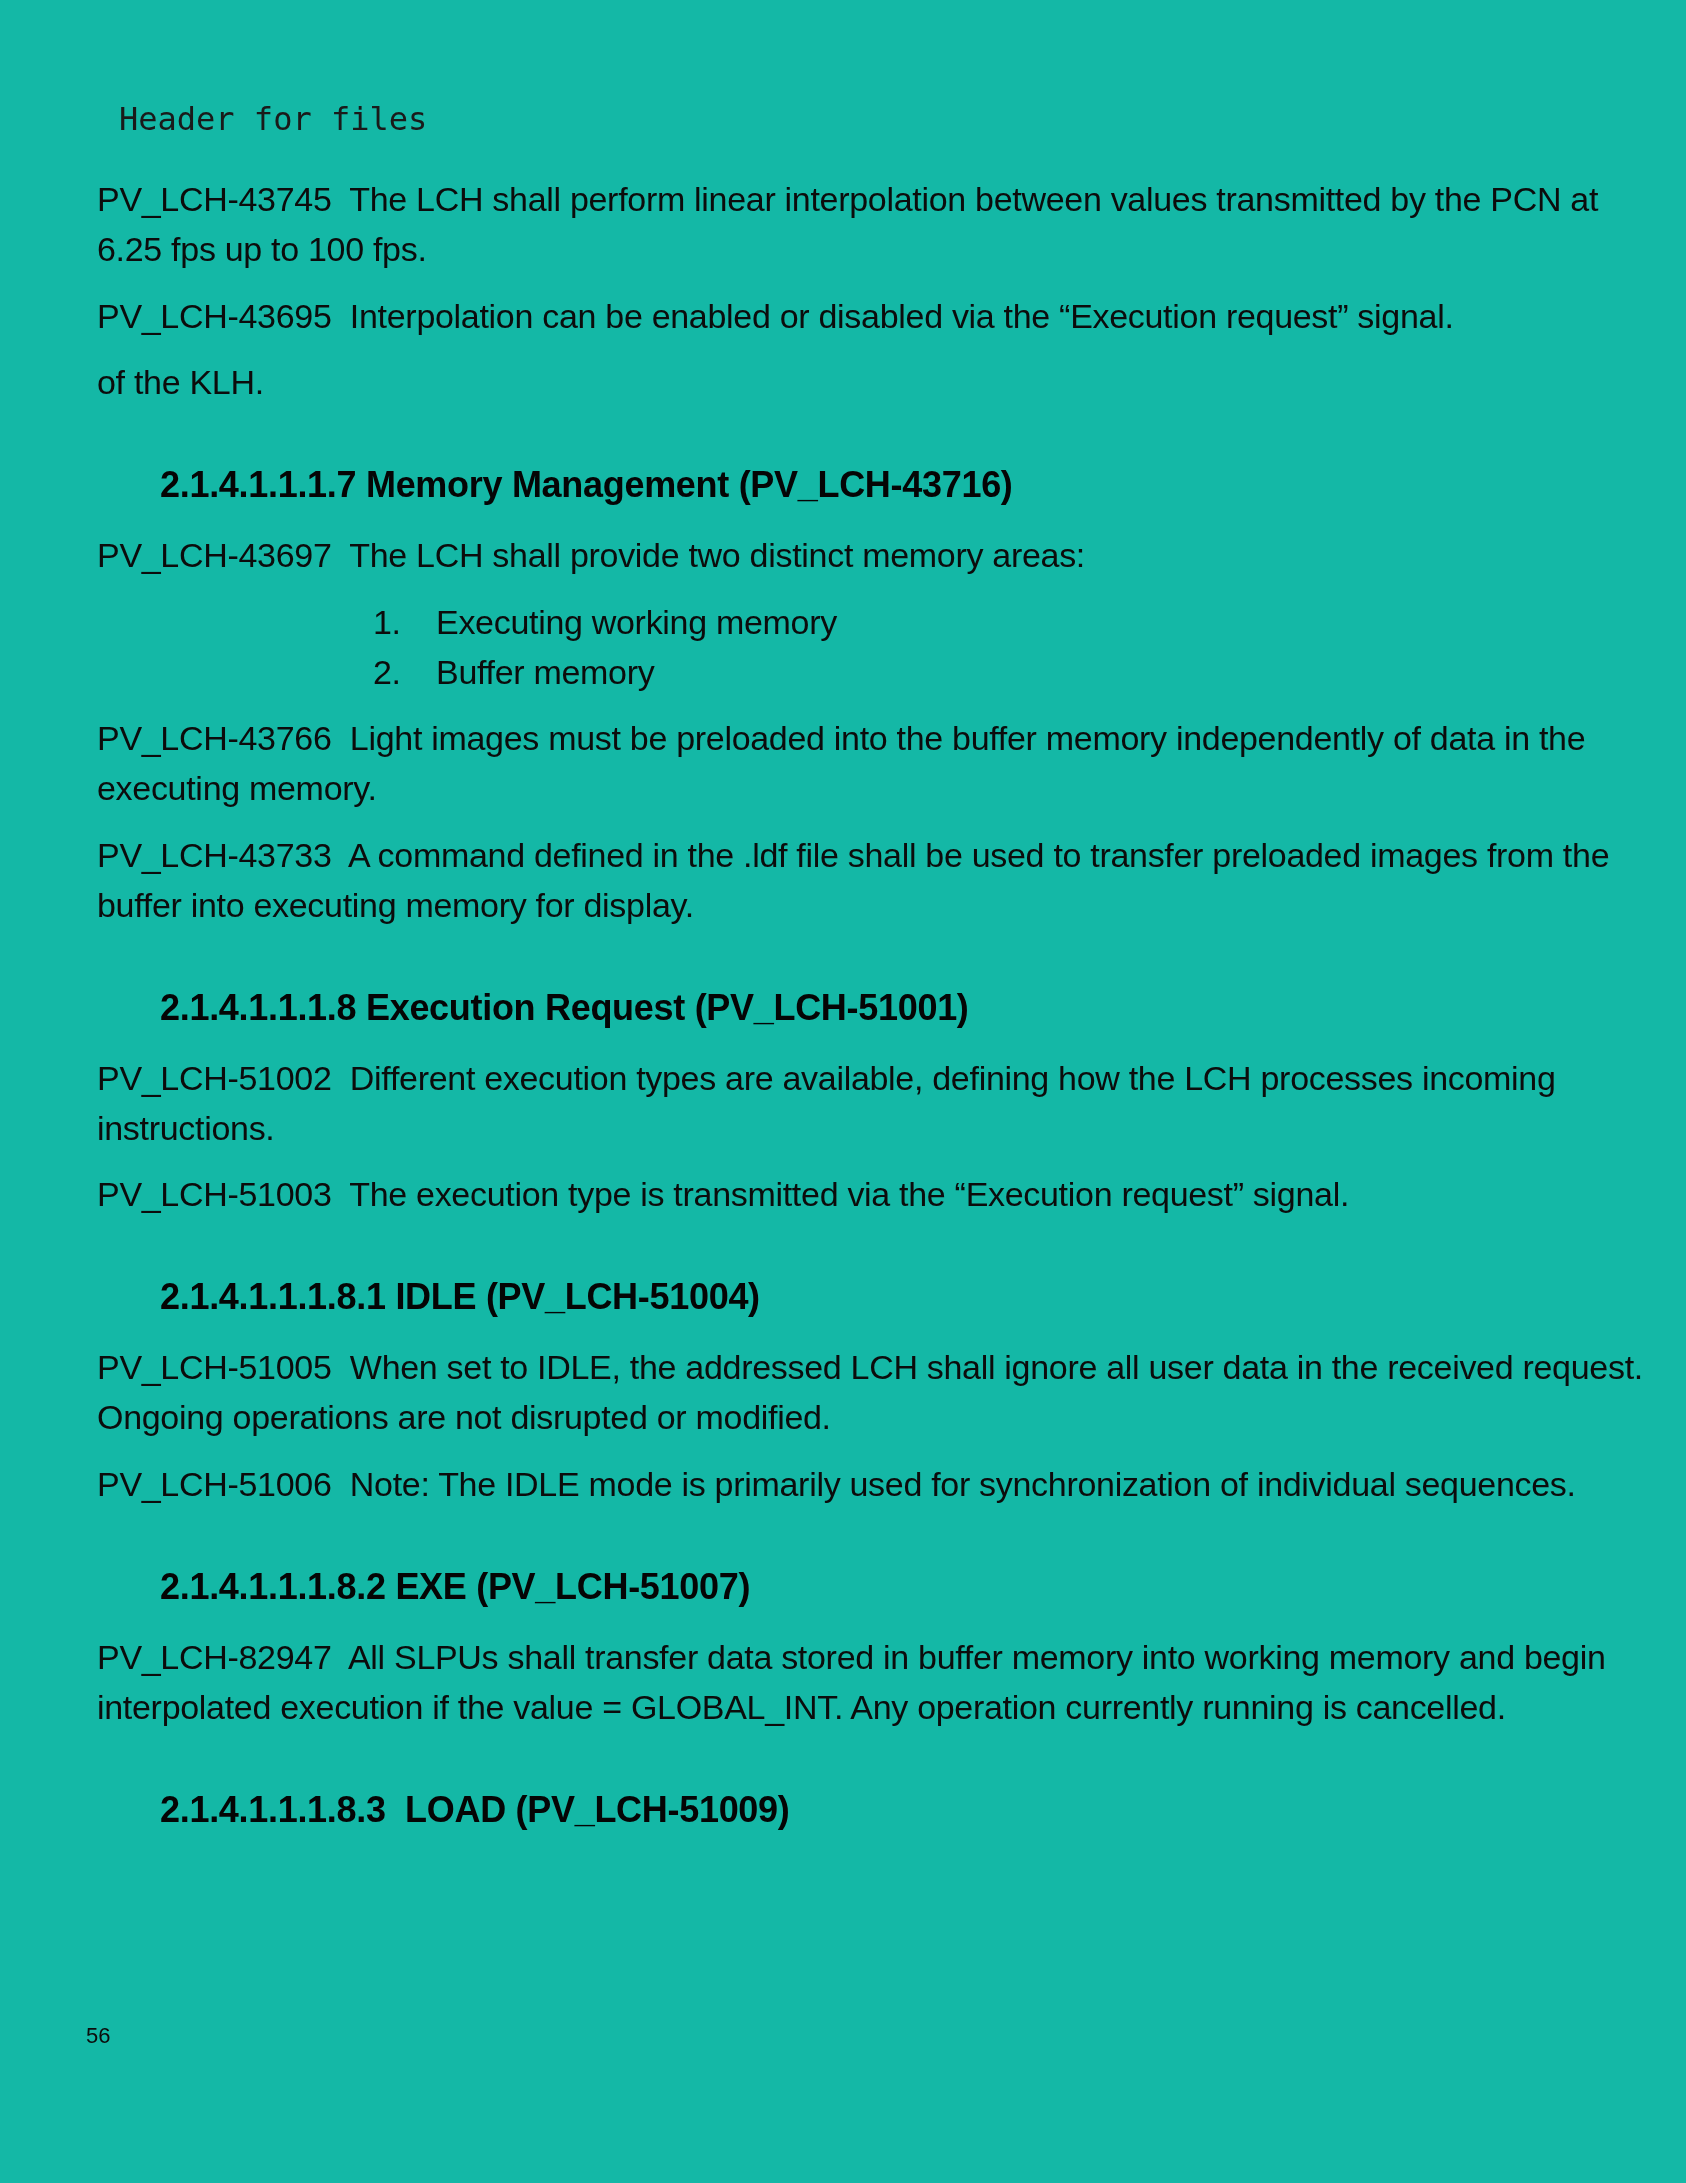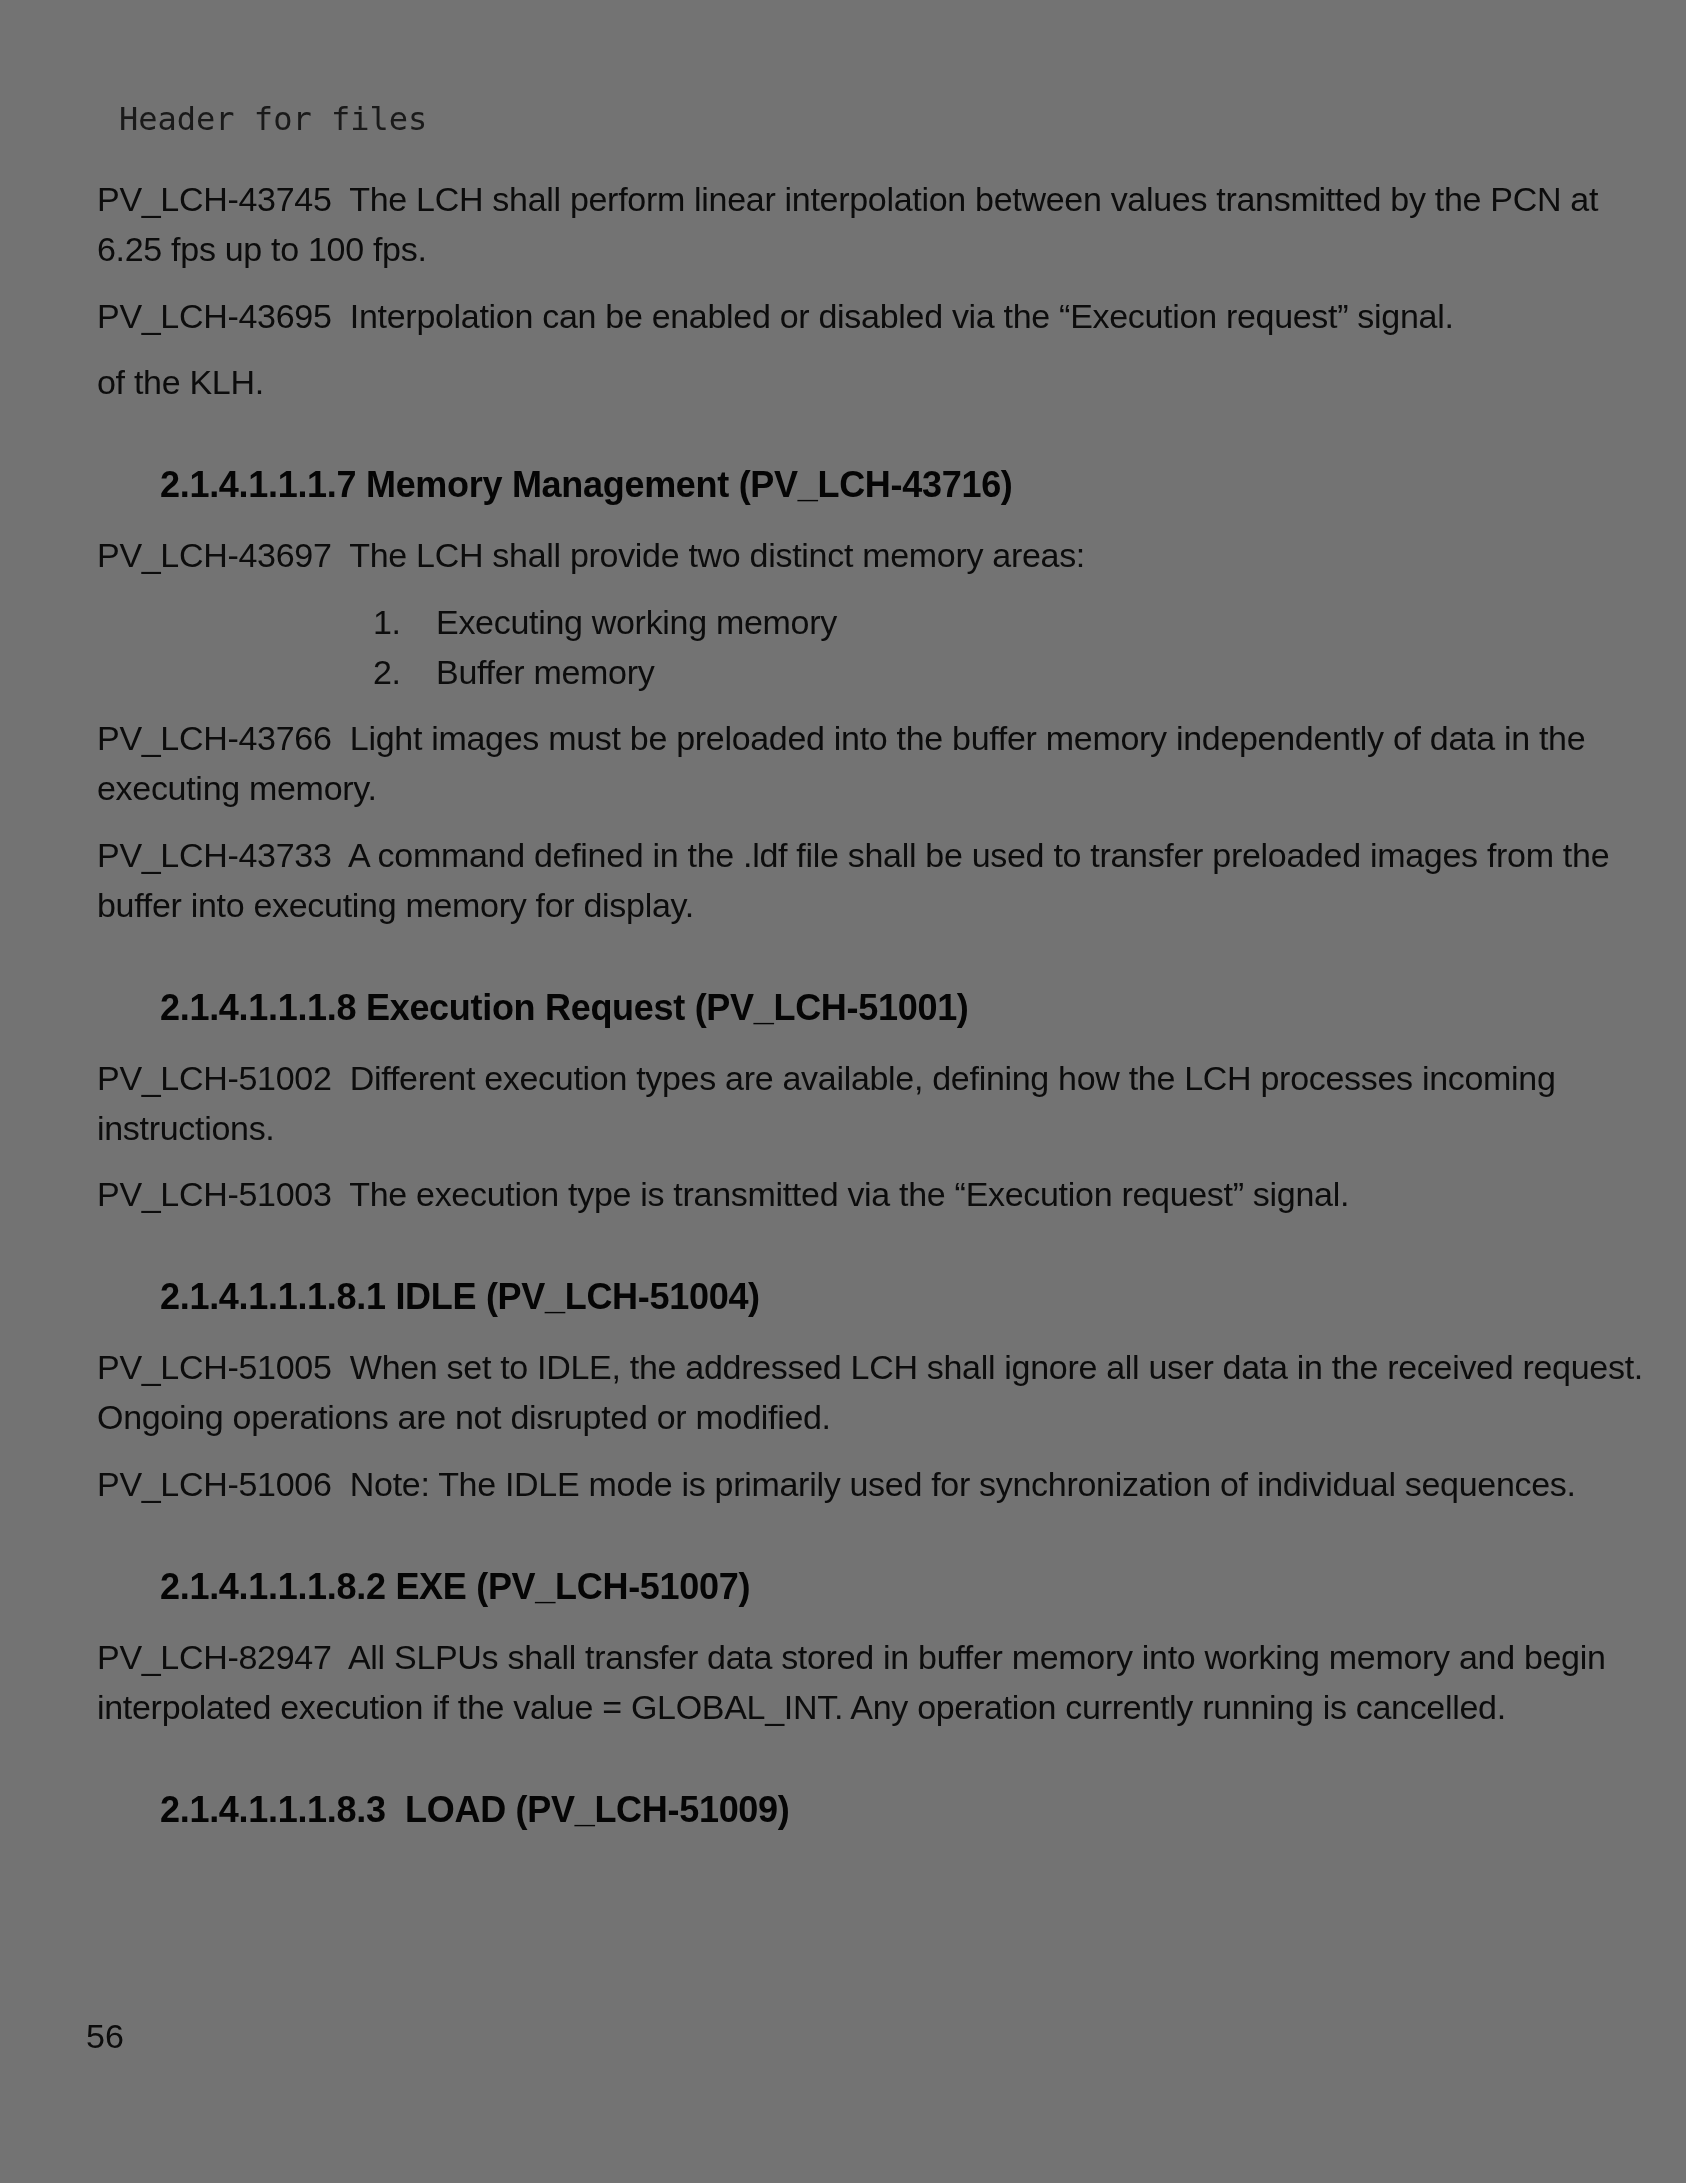--- a/index.html
+++ b/index.html
@@ -4,21 +4,21 @@
 <style>
   html, body {
     margin: 0;
     padding: 0;
     background: #ffffff;
   }
   .page {
     position: relative;
     width: 1687px;
     height: 2183px;
-    background: #737373;
+    background: #14b8a6;
     overflow: hidden;
     color: #111111;
   }
   .doc-header {
     position: absolute;
     top: 99px;
     left: 119px;
     font-family: "DejaVu Sans Mono", "Liberation Mono", monospace;
     font-size: 32px;
     line-height: 40px;
@@ -59,21 +59,21 @@
   }
   .olist .li-num {
     width: 63px;
     flex: 0 0 63px;
   }
   .page-number {
     position: absolute;
     top: 2011px;
     left: 86px;
     font-family: "Liberation Sans", sans-serif;
-    font-size: 34px;
+    font-size: 22px;
     line-height: 50px;
     color: #0c0c0c;
   }
 </style>
 </head>
 <body>
 
 <div class="page">
 
   <div class="doc-header">Header for files</div>

